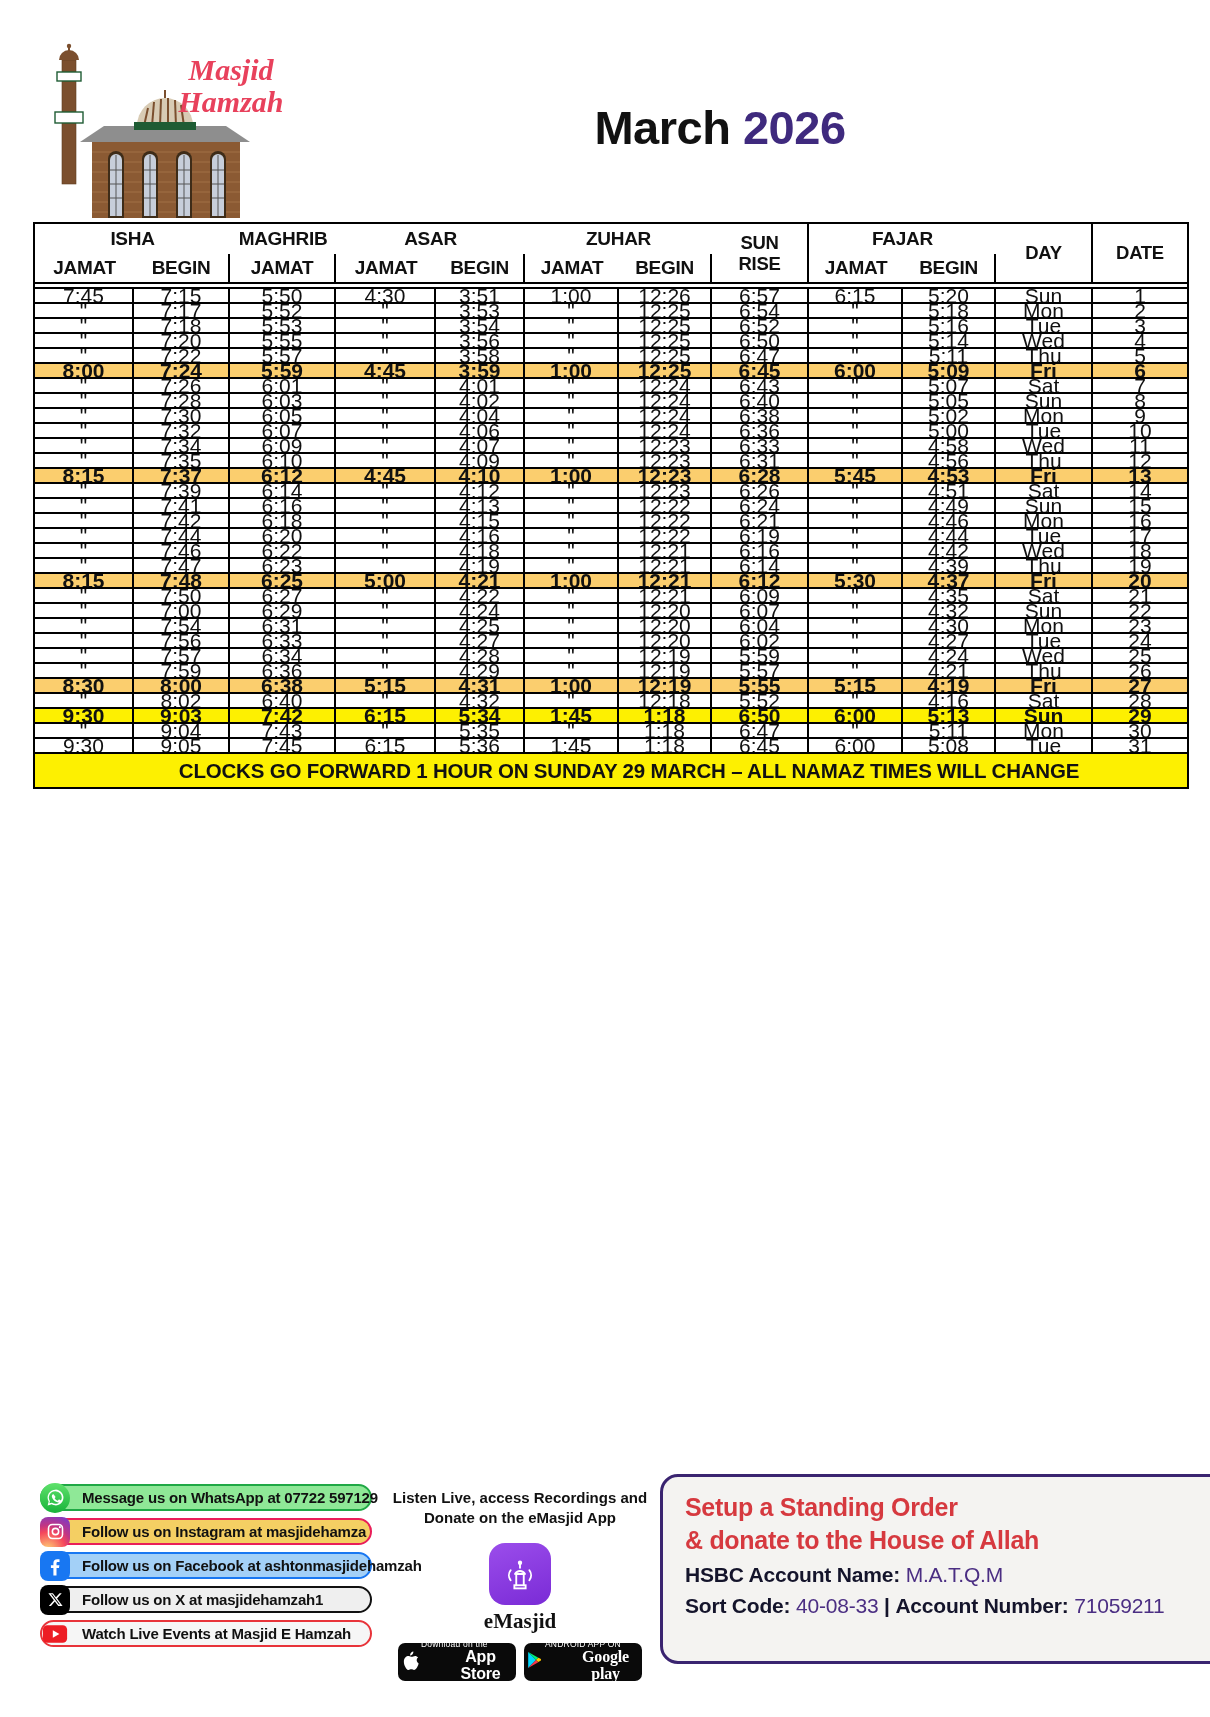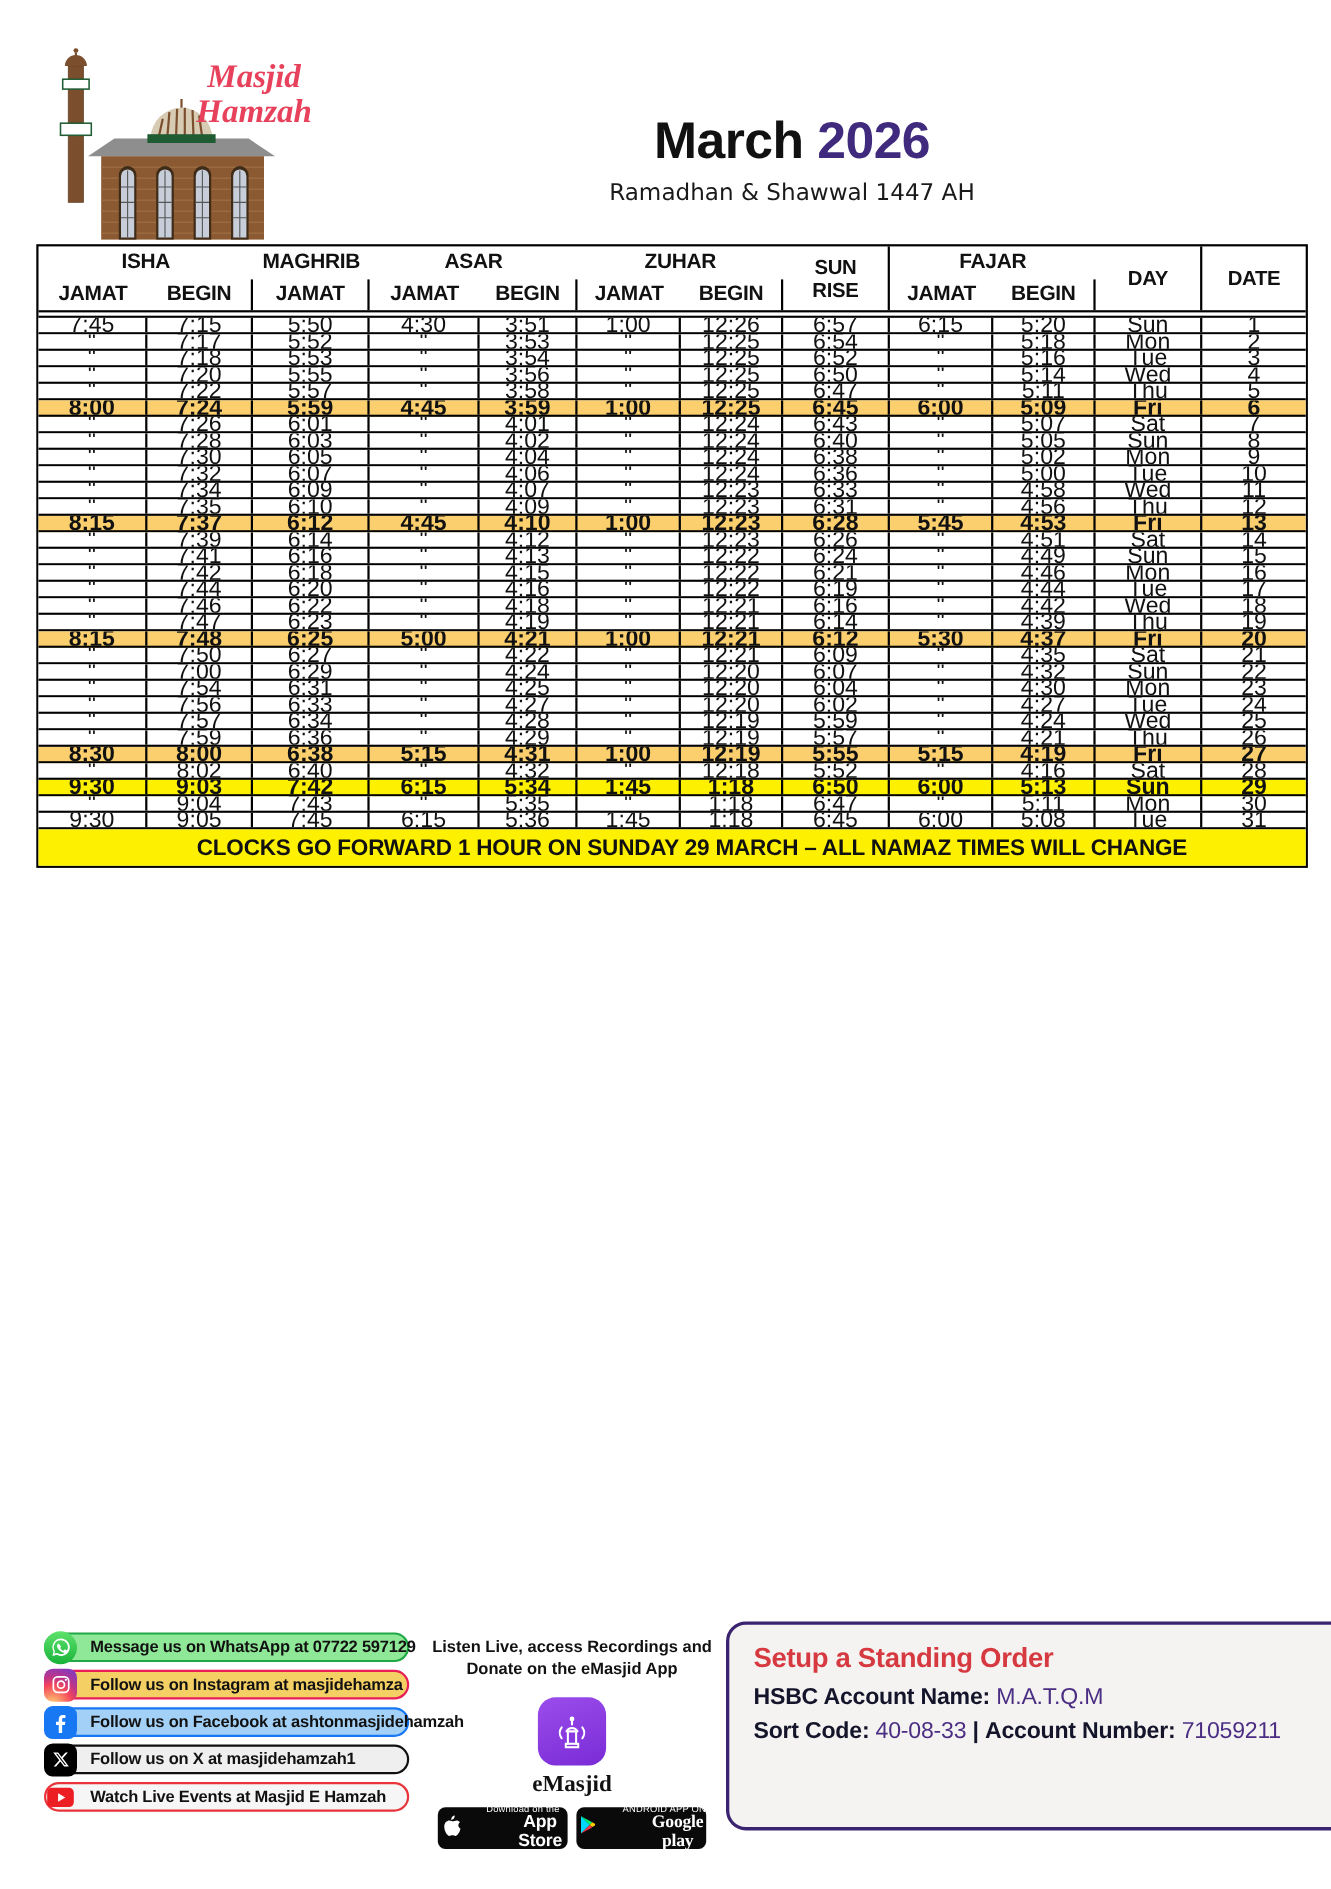--- a/index.html
+++ b/index.html
@@ -43,21 +43,21 @@
   .sicon.x-icon{background:#000;}
   .sicon.youtube-icon{background:transparent;}
 
   .app-col{position:absolute;left:390px;top:1488px;width:260px;text-align:center;}
   .app-blurb{font-weight:700;font-size:15px;line-height:1.35;color:#111;}
   .appicon{width:62px;height:62px;margin:14px auto 4px;border-radius:16px;
            background:linear-gradient(160deg,#9B4DEB,#7A2BD6);display:flex;align-items:center;justify-content:center;}
   .appname{font-family:"Liberation Serif",serif;font-weight:700;font-size:21px;color:#111;}
   .badges{display:flex;gap:8px;justify-content:center;margin-top:9px;}
   .badge{width:118px;height:38px;background:#0a0a0a;border-radius:7px;display:flex;align-items:center;
-         justify-content:center;gap:22px;color:#fff;}
+         justify-content:center;gap:1px;color:#fff;}
   .btxt{display:flex;flex-direction:column;align-items:flex-start;line-height:1.05;}
   .btxt small{font-size:8.5px;letter-spacing:0.2px;}
   .btxt b{font-size:16px;font-weight:700;letter-spacing:-0.2px;margin-left:24px;}
   .btxt.gp b{font-family:"Liberation Serif",serif;font-weight:700;}
 
   .don-box{position:absolute;left:612px;top:1474px;width:570px;height:190px;box-sizing:border-box;
            border:3px solid #3A2470;border-radius:18px;background:#F4F3F1;padding:14px 22px;margin-left:48px;}
   .don-title{font-weight:700;font-size:25px;line-height:1.3;letter-spacing:-0.3px;}
   .don-line{margin-top:7px;font-size:21px;letter-spacing:-0.2px;white-space:nowrap;}
   .don-line b{font-weight:700;color:#14142B;}
@@ -149,21 +149,20 @@
     <div>Masjid</div>
       <div>Hamzah</div>
   </div>
 </div>
 
 <div class="title-block">
   <div class="title-line">
     <span>March</span>
     <span class="yr" style="color: rgb(63, 42, 126);">2026</span>
   </div>
-  <div class="subtitle">Ramadhan &amp; Shawwal 1447 AH</div>
 </div>
 
 <div class="ttable">
   <div class="thead">
     <div class="hcell" style="grid-column:1/3">ISHA</div>
     <div class="hcell" style="grid-column:3/4">MAGHRIB</div>
     <div class="hcell" style="grid-column:4/6">ASAR</div>
     <div class="hcell" style="grid-column:6/8">ZUHAR</div>
     <div class="hcell hspan2 br2" style="grid-column:8/9">
       <span>SUN</span>
@@ -714,20 +713,21 @@
         <small>ANDROID APP ON</small>
         <b>Google play</b>
       </span>
     </div>
   </div>
 </div>
 
 <div class="don-box" style="border-color: rgb(58, 36, 112);">
   <div class="don-title" style="color: rgb(214, 57, 63);">
     <div>Setup a Standing Order</div>
+    <div>&amp; donate to the House of Allah</div>
   </div>
   <div class="don-line">
     <b>HSBC Account Name:</b>
     <span class="pv" style="color: rgb(75, 46, 131);">M.A.T.Q.M</span>
   </div>
   <div class="don-line">
     <b>Sort Code:</b>
     <span class="pv" style="color: rgb(75, 46, 131);">40-08-33</span>
     <b>|</b>
     <b>Account Number:</b>

